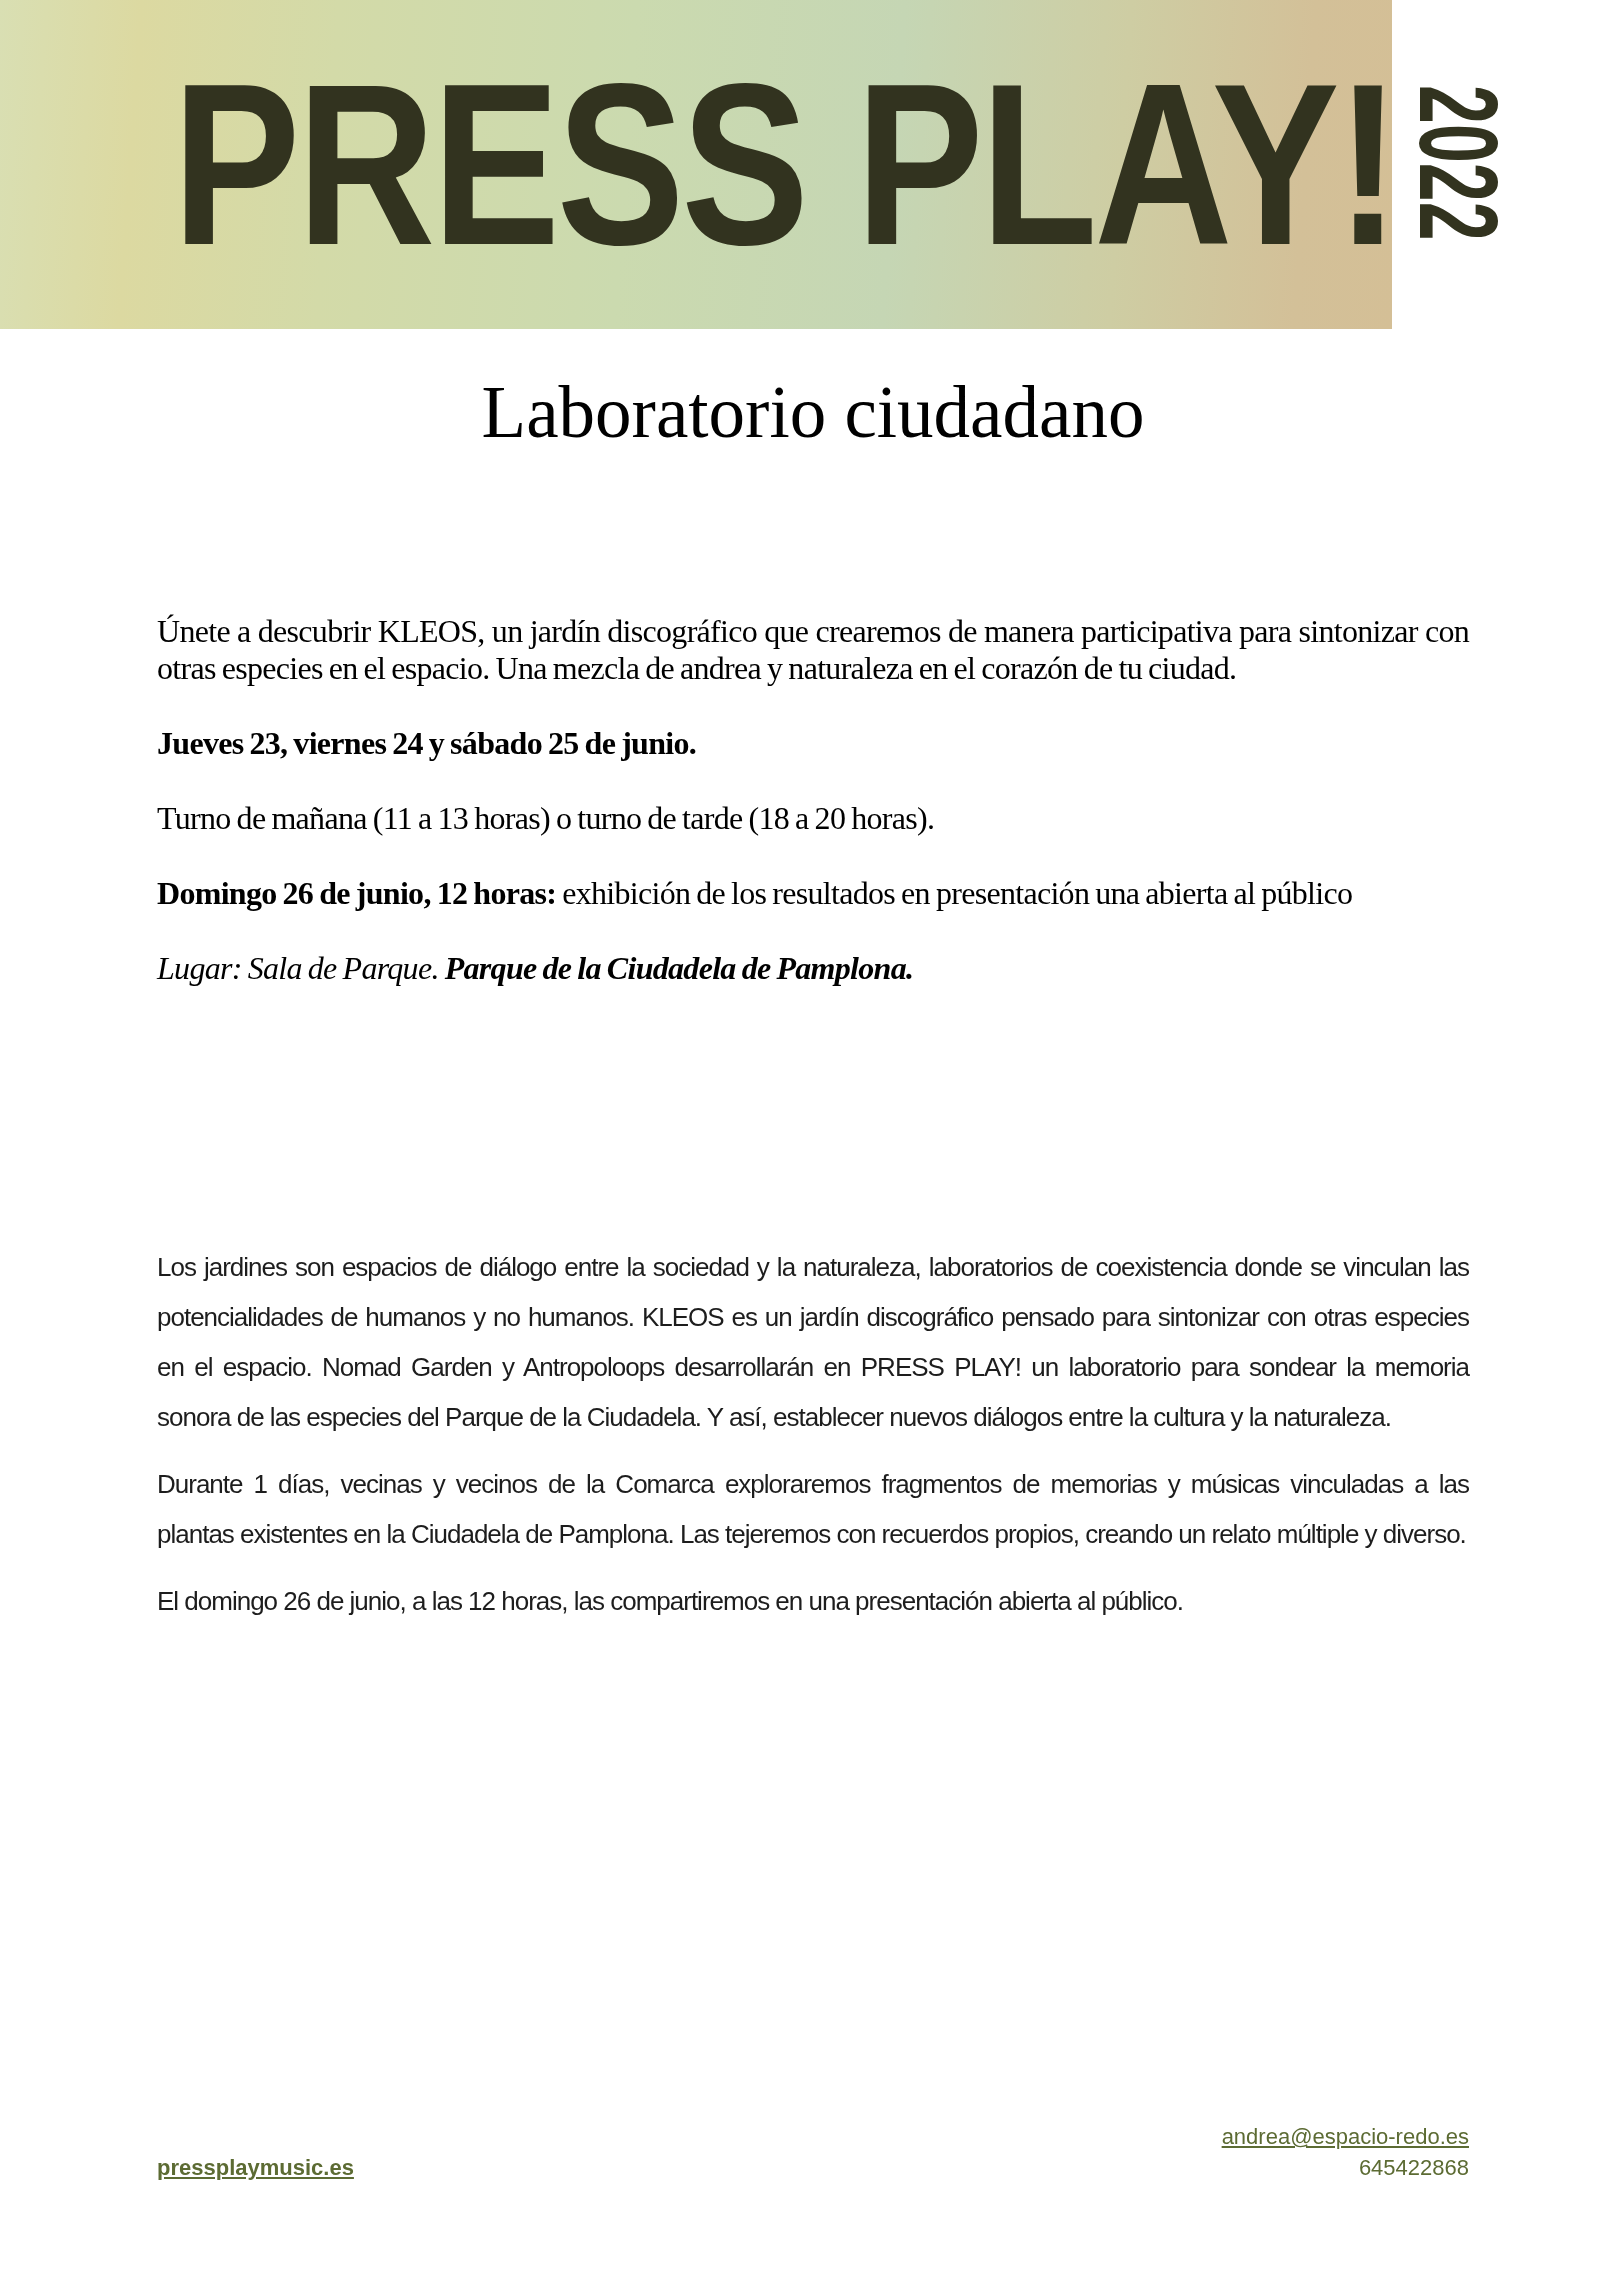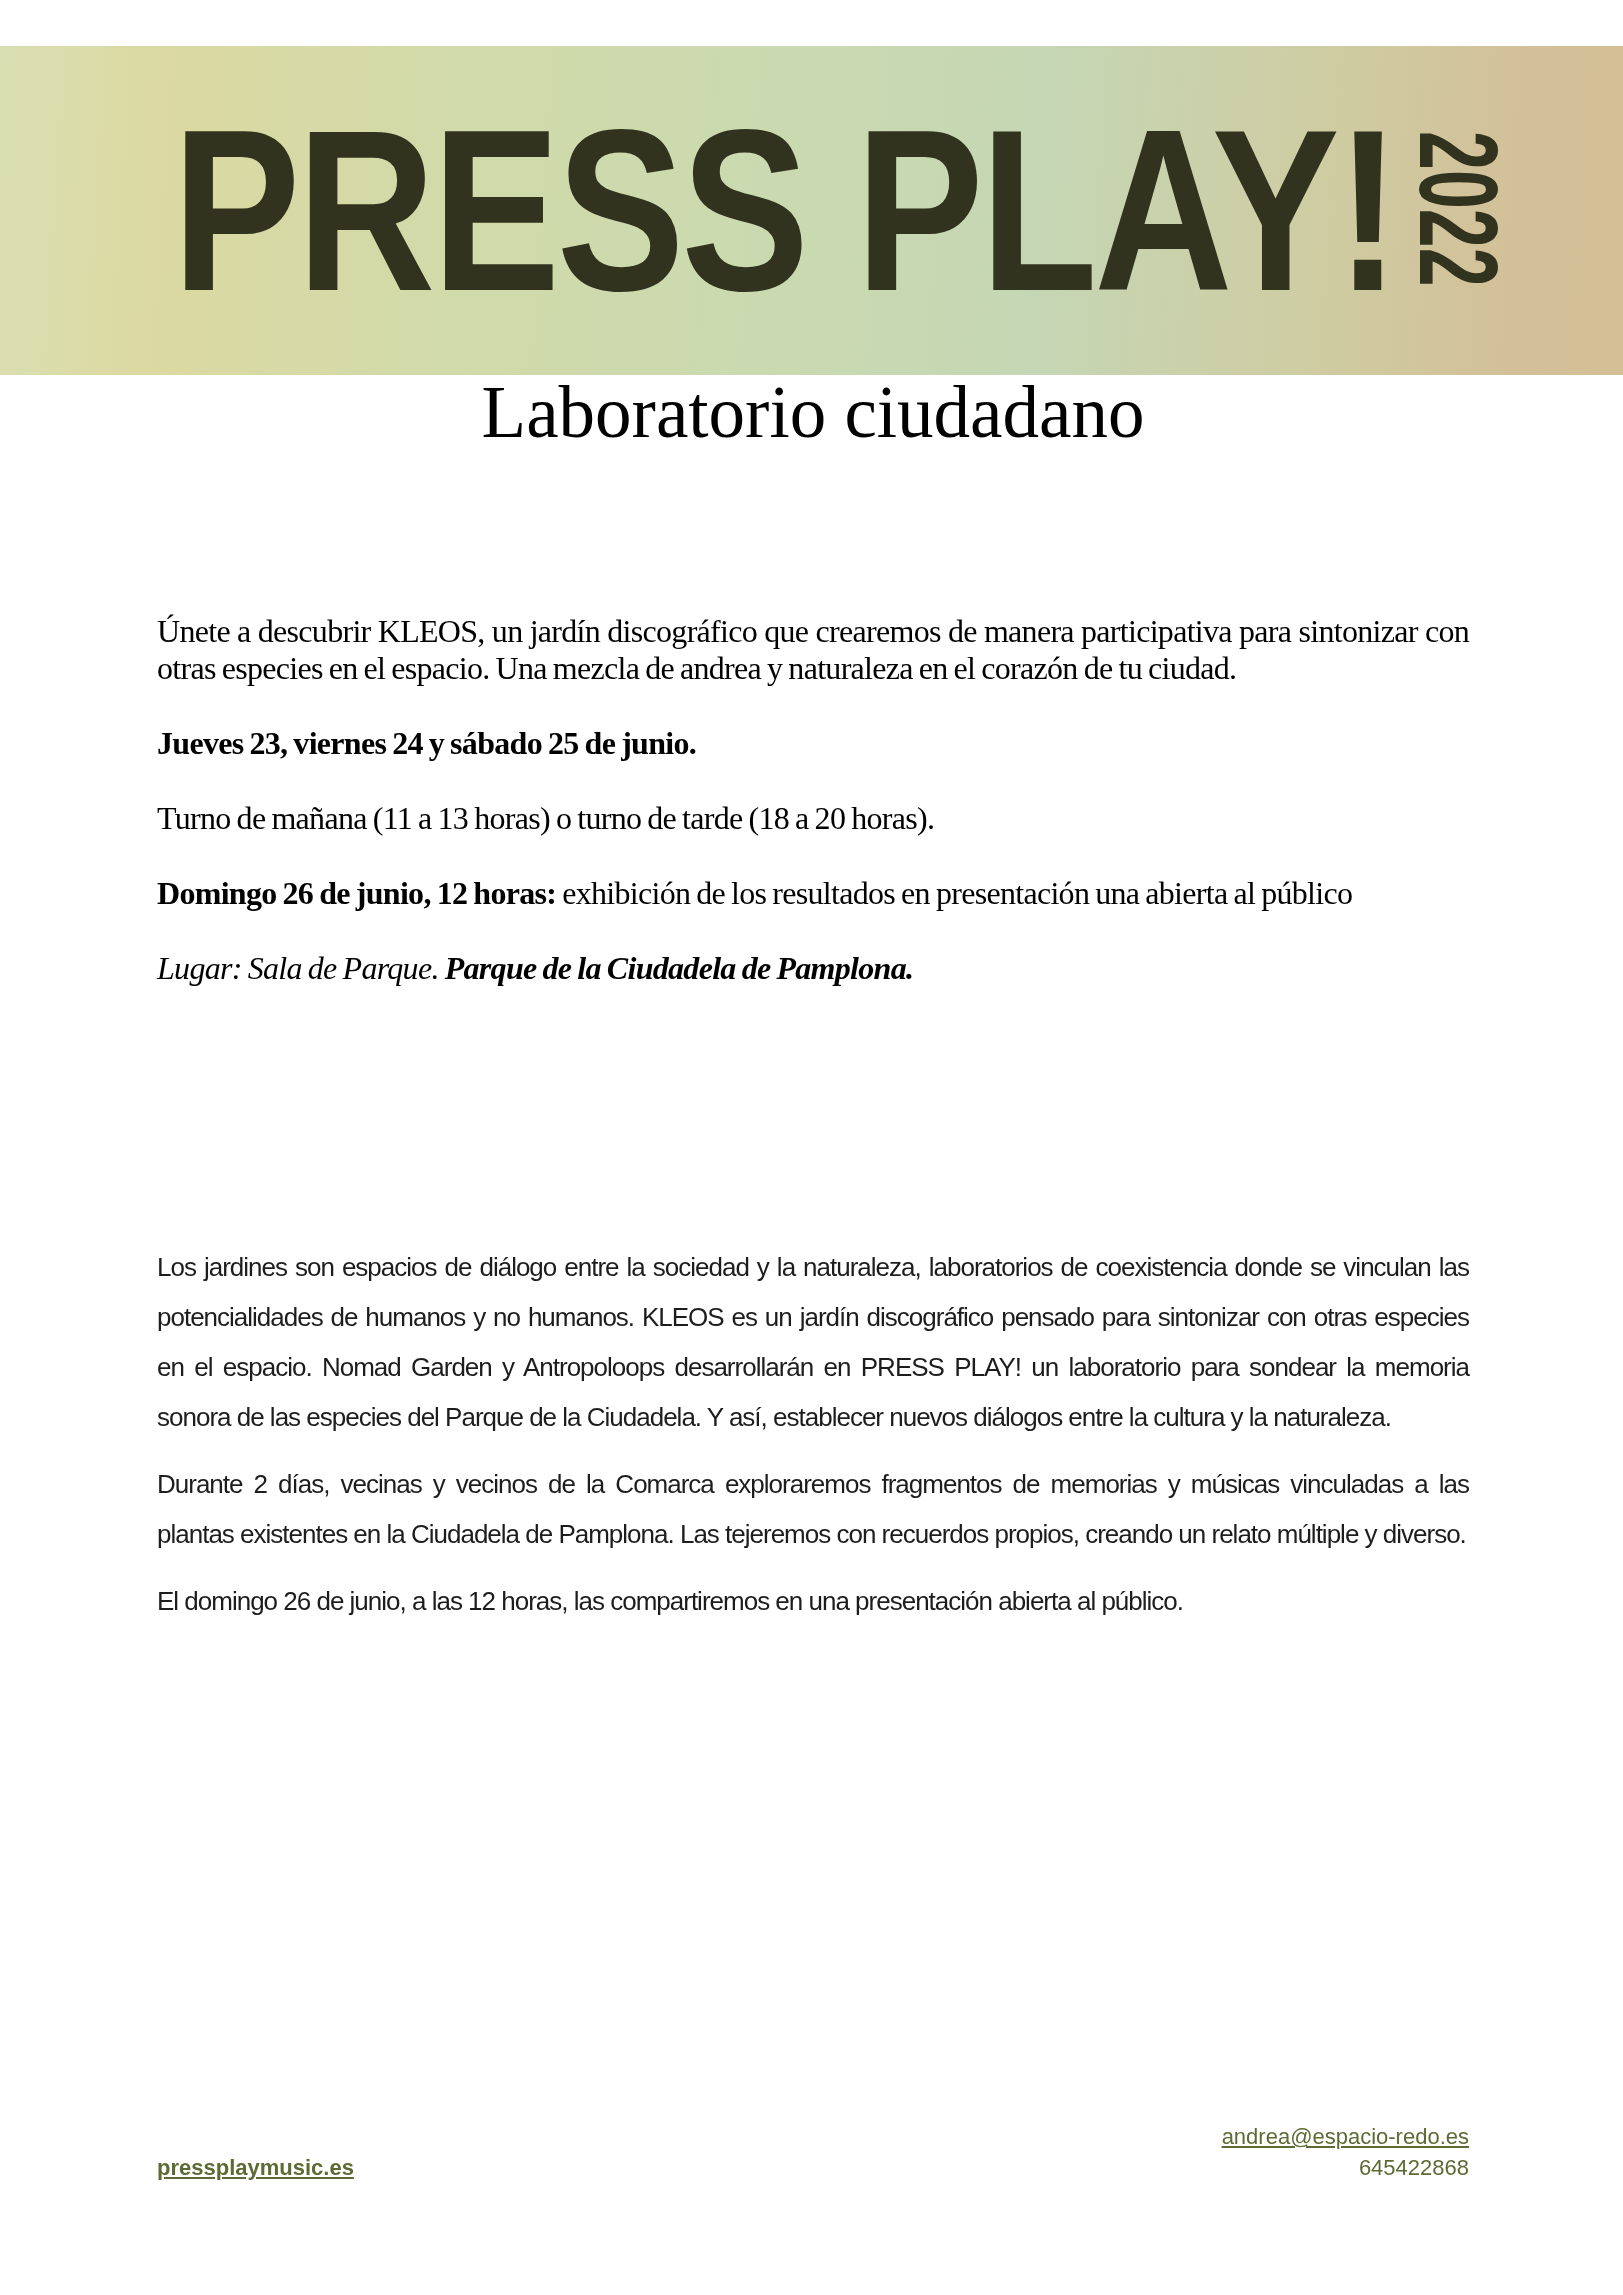--- a/index.html
+++ b/index.html
@@ -9,31 +9,30 @@
     height:2295px;
     background:#ffffff;
     overflow:hidden;
     font-family:"Liberation Serif", serif;
   }
 
   
   .banner{
     position:absolute;
     top:0;left:0;
-    width:1623px;height:329px;
+    width:1392px;height:329px;
     background:linear-gradient(94deg,
       #d9dfb3 0%,
       #dcd9a1 10%,
       #d3daa8 24%,
       #cbdaaf 45%,
       #c5d6b4 64%,
       #cecda3 80%,
       #d3c098 93%,
       #d4bf96 100%);
-    margin-top:46px;
   }
   .banner svg{display:block;}
 
   
   .content{
     position:absolute;
     left:157px;
     top:329px;
     width:1312px;
   }
@@ -129,21 +128,21 @@
     <div class="intro">
       <p>Únete a descubrir KLEOS, un jardín discográfico que crearemos de manera participativa para sintonizar con otras especies en el espacio. Una mezcla de andrea y naturaleza en el corazón de tu ciudad.</p>
       <p class="b">Jueves 23, viernes 24 y sábado 25 de junio.</p>
       <p>Turno de mañana (11 a 13 horas) o turno de tarde (18 a 20 horas).</p>
       <p><span class="b">Domingo 26 de junio, 12 horas:</span><span> exhibición de los resultados en presentación una abierta al público</span></p>
       <p><span class="i">Lugar: Sala de Parque.</span><span class="bi"> Parque de la Ciudadela de Pamplona.</span></p>
     </div>
 
     <div class="sansblock">
       <p>Los jardines son espacios de diálogo entre la sociedad y la naturaleza, laboratorios de coexistencia donde se vinculan las potencialidades de humanos y no humanos. KLEOS es un jardín discográfico pensado para sintonizar con otras especies en el espacio. Nomad Garden y Antropoloops desarrollarán en PRESS PLAY! un laboratorio para sondear la memoria sonora de las especies del Parque de la Ciudadela. Y así, establecer nuevos diálogos entre la cultura y la naturaleza.</p>
-      <p>Durante 2 días, vecinas y vecinos de la Comarca exploraremos fragmentos de memorias y músicas vinculadas a las plantas existentes en la Ciudadela de Pamplona. Las tejeremos con recuerdos propios, creando un relato múltiple y diverso.</p>
+      <p>Durante 1 días, vecinas y vecinos de la Comarca exploraremos fragmentos de memorias y músicas vinculadas a las plantas existentes en la Ciudadela de Pamplona. Las tejeremos con recuerdos propios, creando un relato múltiple y diverso.</p>
       <p>El domingo 26 de junio, a las 12 horas, las compartiremos en una presentación abierta al público.</p>
     </div>
 
   </div>
 
   <a class="footer-left">pressplaymusic.es</a>
   <div class="footer-right">
     <div class="email">andrea@espacio-redo.es</div>
     <div>645422868</div>
   </div>

